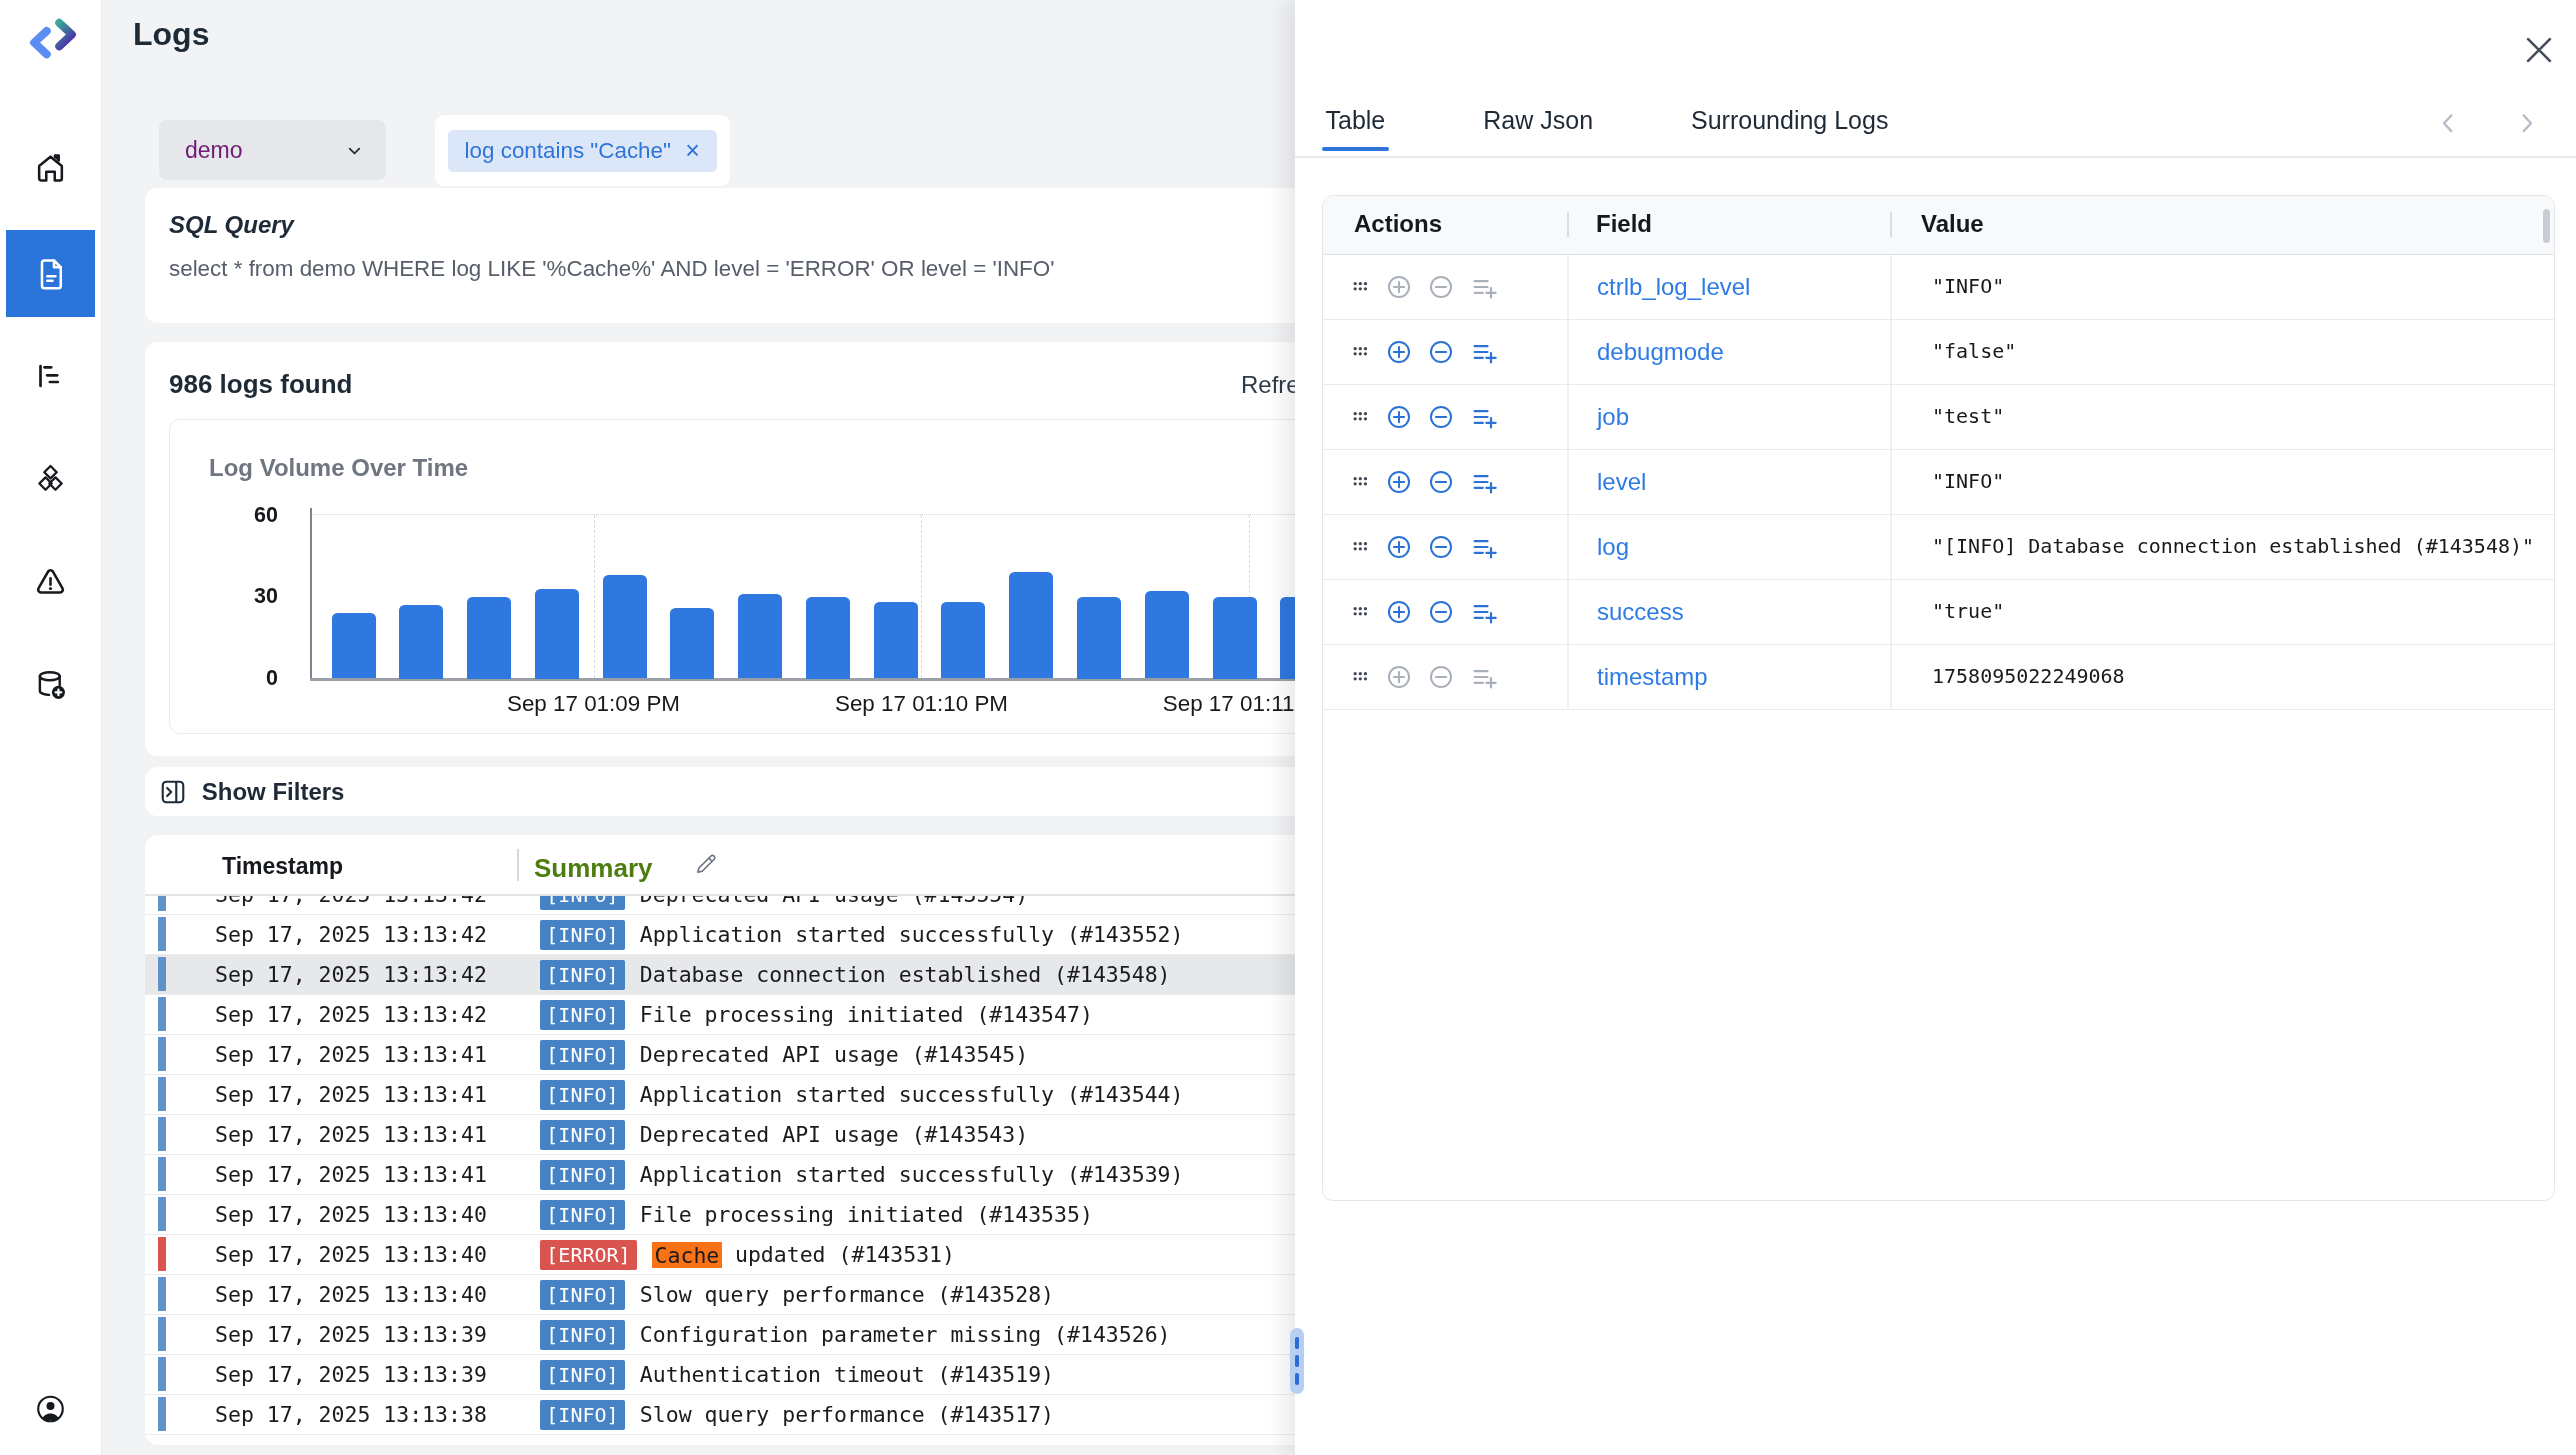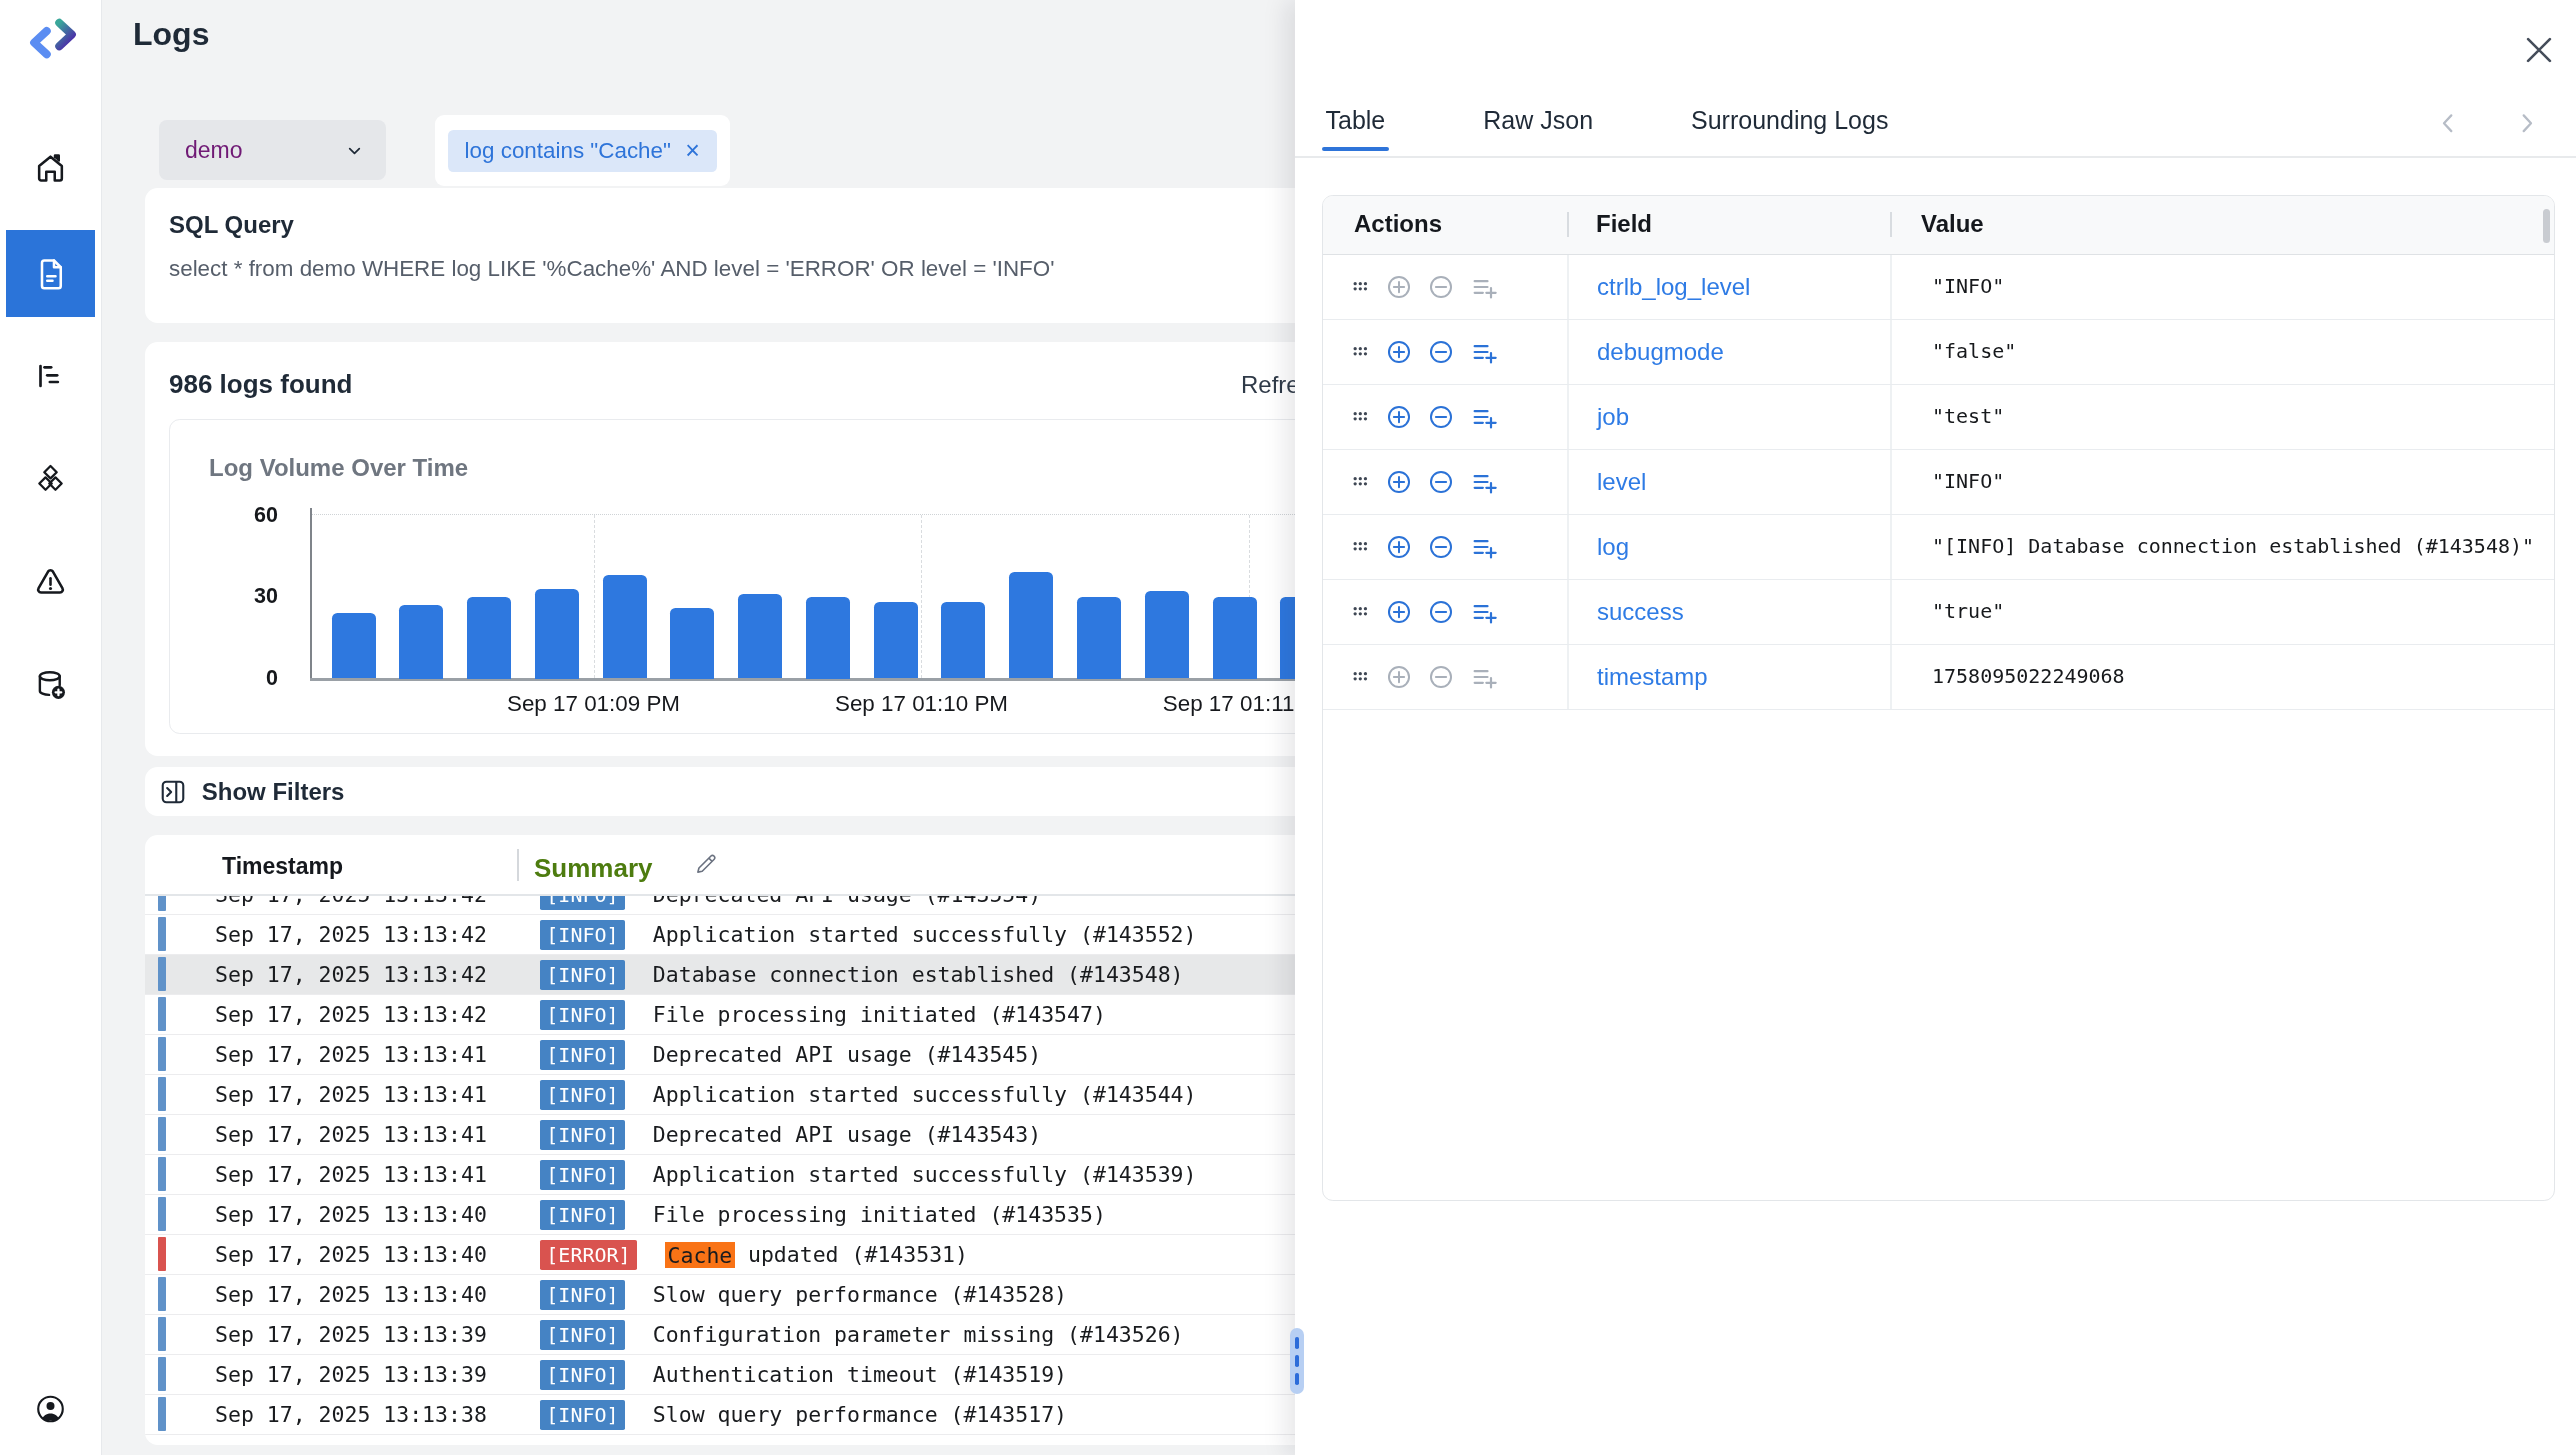--- a/index.html
+++ b/index.html
@@ -21,21 +21,21 @@
             padding:0 20px 0 26px;box-sizing:border-box;cursor:pointer;}
   .dataset-select .val{font-size:23px;color:#701a75;text-align:right;}
   .chip-wrap{position:absolute;left:435px;top:115px;height:71px;background:#fff;border-radius:9px;
             display:flex;align-items:center;padding:0 12.6px;}
   .chip{background:#dbe7f9;border-radius:5.4px;height:42px;display:flex;align-items:center;
             padding:0 17px;gap:14.4px;}
   .chip .lbl{font-size:22.4px;font-weight:500;color:#2e74d9;white-space:nowrap;}
   .chip .x{font-size:25px;color:#2e74d9;line-height:1;cursor:pointer;}
   .card{position:absolute;background:#fff;border-radius:12.6px;}
   .sql-card{left:145px;top:188px;width:2370px;height:135px;}
-  .sql-title{position:absolute;left:24px;top:23px;font-size:24px;font-weight:700;color:#1f2a37;}
+  .sql-title{position:absolute;left:24px;top:23px;font-size:24px;font-weight:700;color:#1f2a37;font-style:italic;}
   .sql-query{position:absolute;left:24px;top:68px;font-size:22.4px;color:#565e6a;}
   .results-card{left:145px;top:342px;width:2370px;height:414px;}
   .results-count{position:absolute;left:24px;top:27px;font-size:26px;font-weight:700;color:#1f2a37;}
   .refresh{position:absolute;left:1096px;top:29px;font-size:24px;font-weight:500;color:#2f3a48;cursor:pointer;}
   
   .chart-card{position:absolute;left:24px;top:77px;width:2321px;height:315px;border:1.8px solid #e9ebee;
             border-radius:10.8px;box-sizing:border-box;}
   .chart-title{position:absolute;left:39px;top:21.5px;font-size:24px;font-weight:600;color:#6f7680;margin-top:12px;}
   .yaxis{position:absolute;left:140px;top:88px;width:1.8px;height:172px;background:#7f848a;}
   .baseline{position:absolute;left:140px;top:258px;right:18px;height:2.7px;background:#9aa0a6;}
@@ -58,21 +58,21 @@
   .thead-line{position:absolute;left:0;right:0;top:59px;height:1.8px;background:#e3e6e9;}
   .rows-viewport{position:absolute;left:0;right:0;top:61px;bottom:0;overflow:hidden;}
   .rows-inner{margin-top:-20.6px;}
   .log-row{position:relative;height:40px;border-bottom:1.8px solid #ececee;background:#fff;
            box-sizing:border-box;cursor:pointer;}
   .log-row.selected{background:#e7e8e9;}
   .accent{position:absolute;left:12.6px;top:1.8px;bottom:3.6px;width:8px;border-radius:0.9px;background:#6092c9;}
   .log-row.err .accent{background:#d9534f;}
   .lr-ts{position:absolute;left:70px;top:0;line-height:39px;
          font-family:"DejaVu Sans Mono",monospace;font-size:21.5px;color:#191b1e;white-space:pre;}
-  .lr-main{position:absolute;left:395px;top:0;height:39px;display:flex;align-items:center;gap:28px;}
+  .lr-main{position:absolute;left:395px;top:0;height:39px;display:flex;align-items:center;gap:15px;}
   .badge{font-family:"DejaVu Sans Mono",monospace;font-size:20px;color:#fff;background:#4583c4;
          padding:2.7px 6.3px;border-radius:1.8px;white-space:pre;}
   .log-row.err .badge{background:#d9534f;}
   .lr-msg{font-family:"DejaVu Sans Mono",monospace;font-size:21.5px;color:#191b1e;white-space:pre;}
   .lr-msg .mark{background:#f97316;padding:0.9px 2.7px;}
   
   .drag-pill{position:absolute;left:1290px;top:1328px;width:14.4px;height:66px;background:#b7cff3;
          border-radius:7.2px;z-index:40;display:flex;flex-direction:column;align-items:center;
          justify-content:center;gap:6.3px;cursor:col-resize;}
   .drag-pill span{display:block;width:4.5px;height:11.7px;background:#2c6cd9;border-radius:1.8px;}

